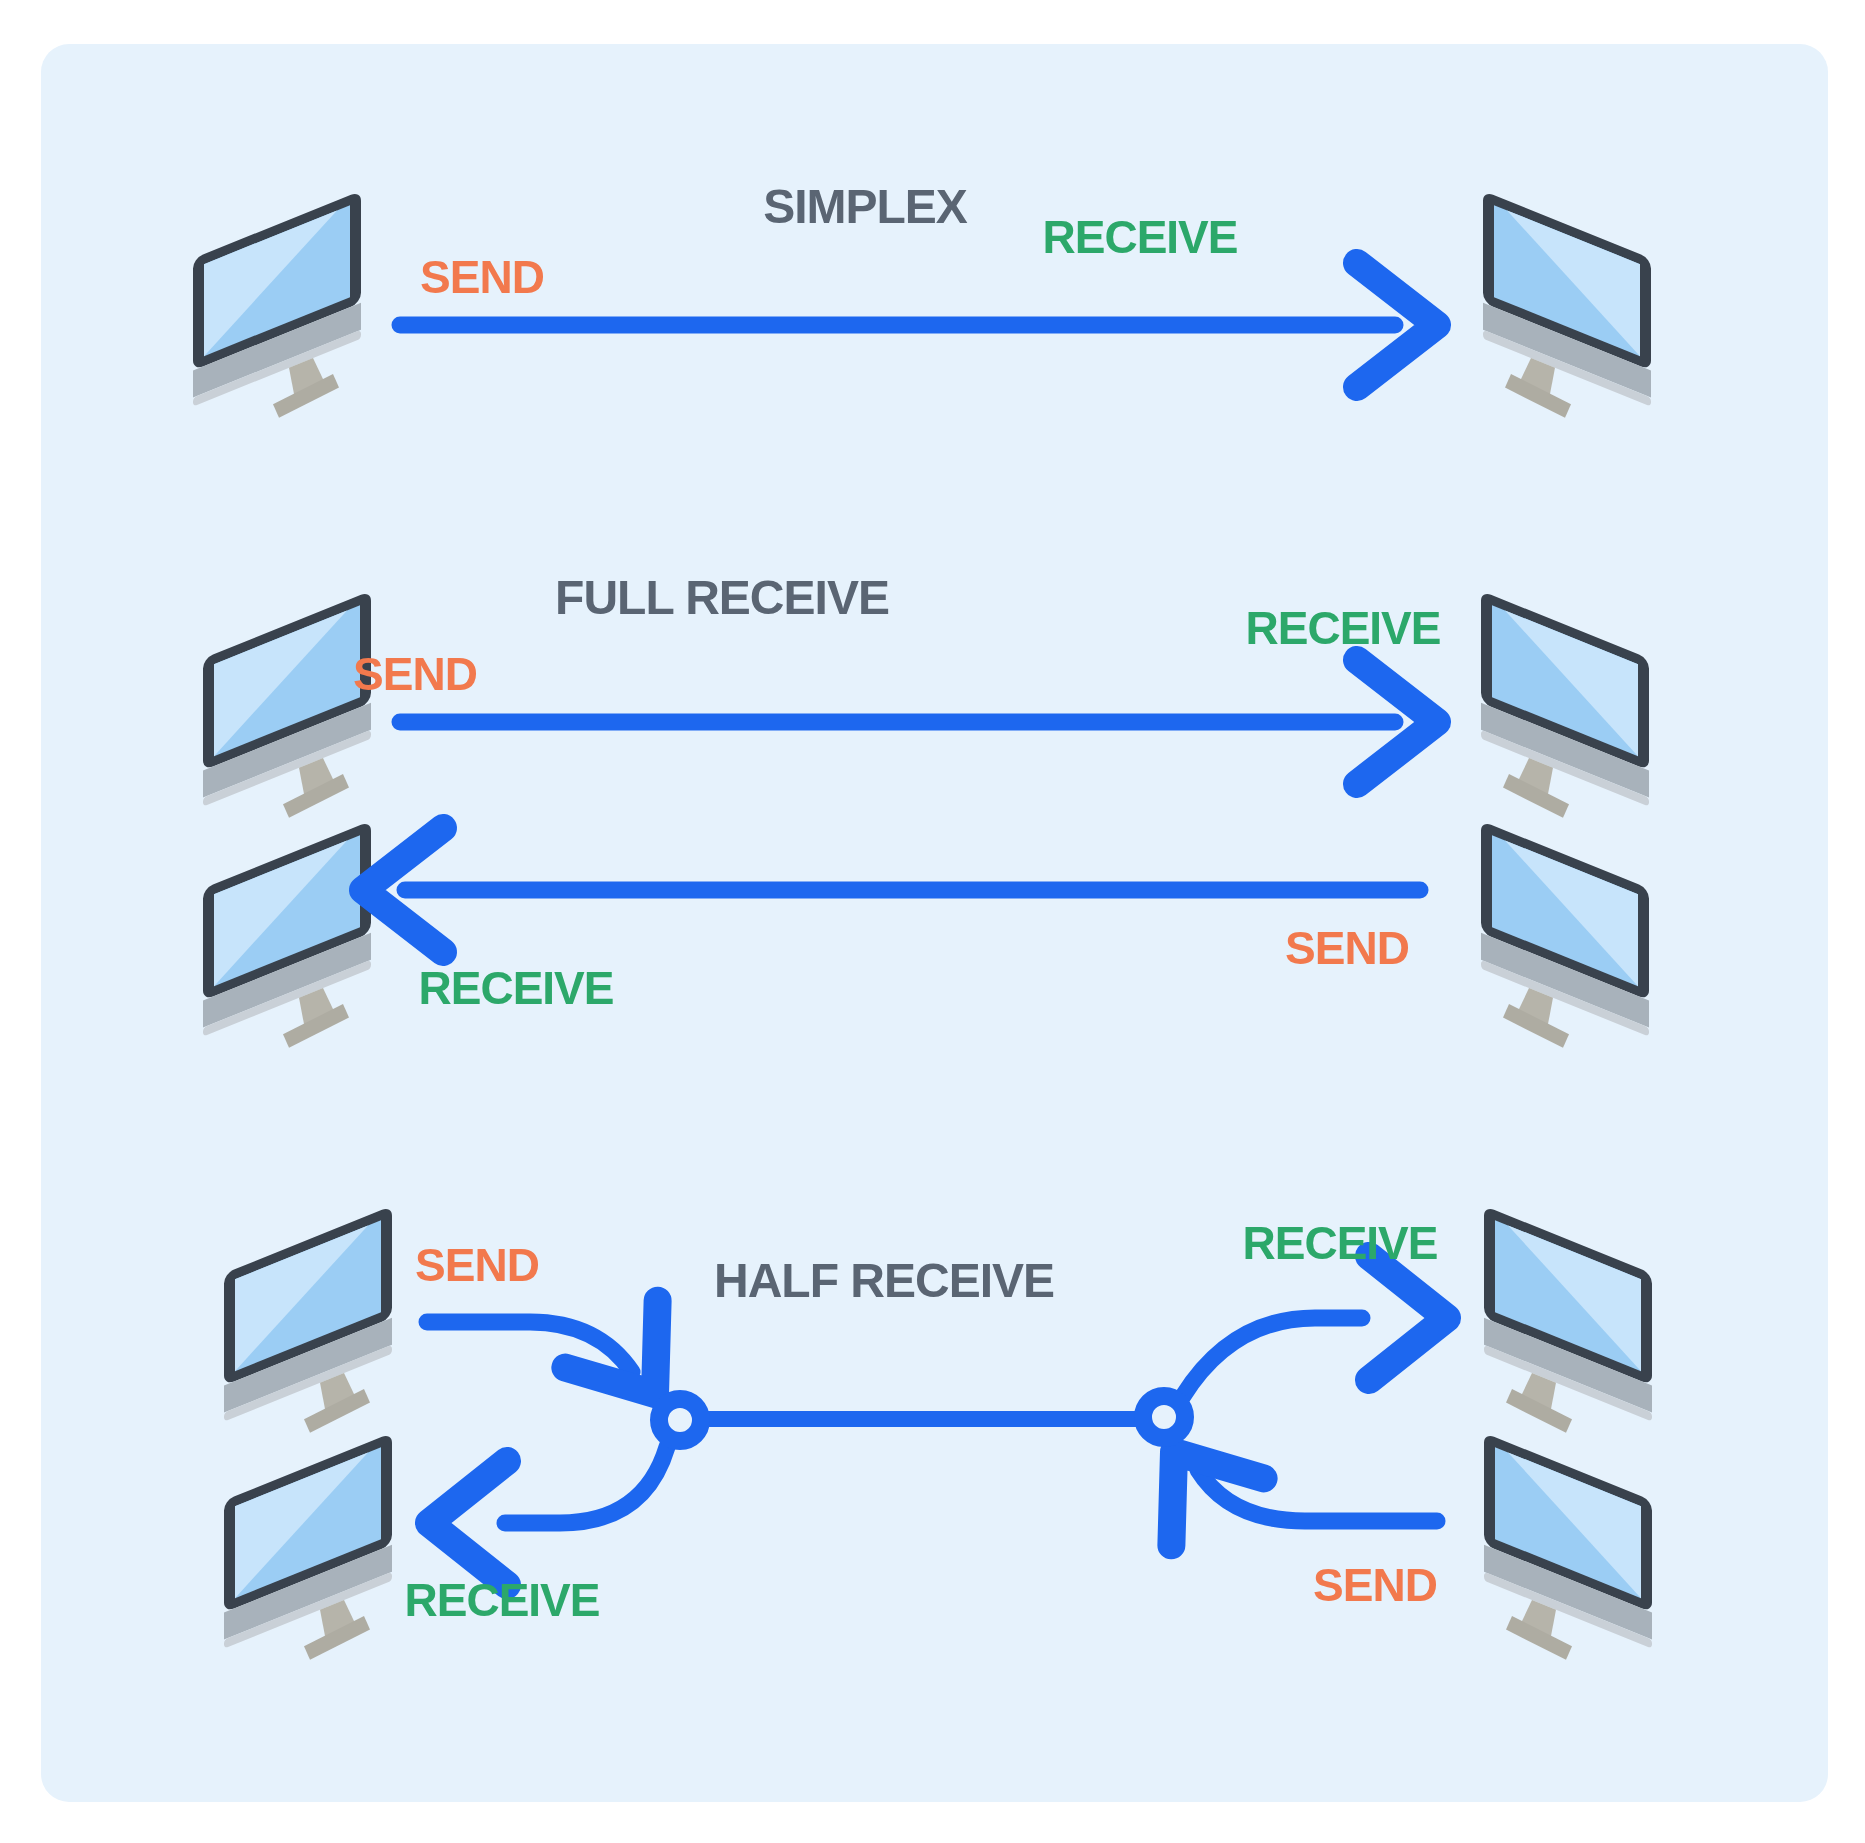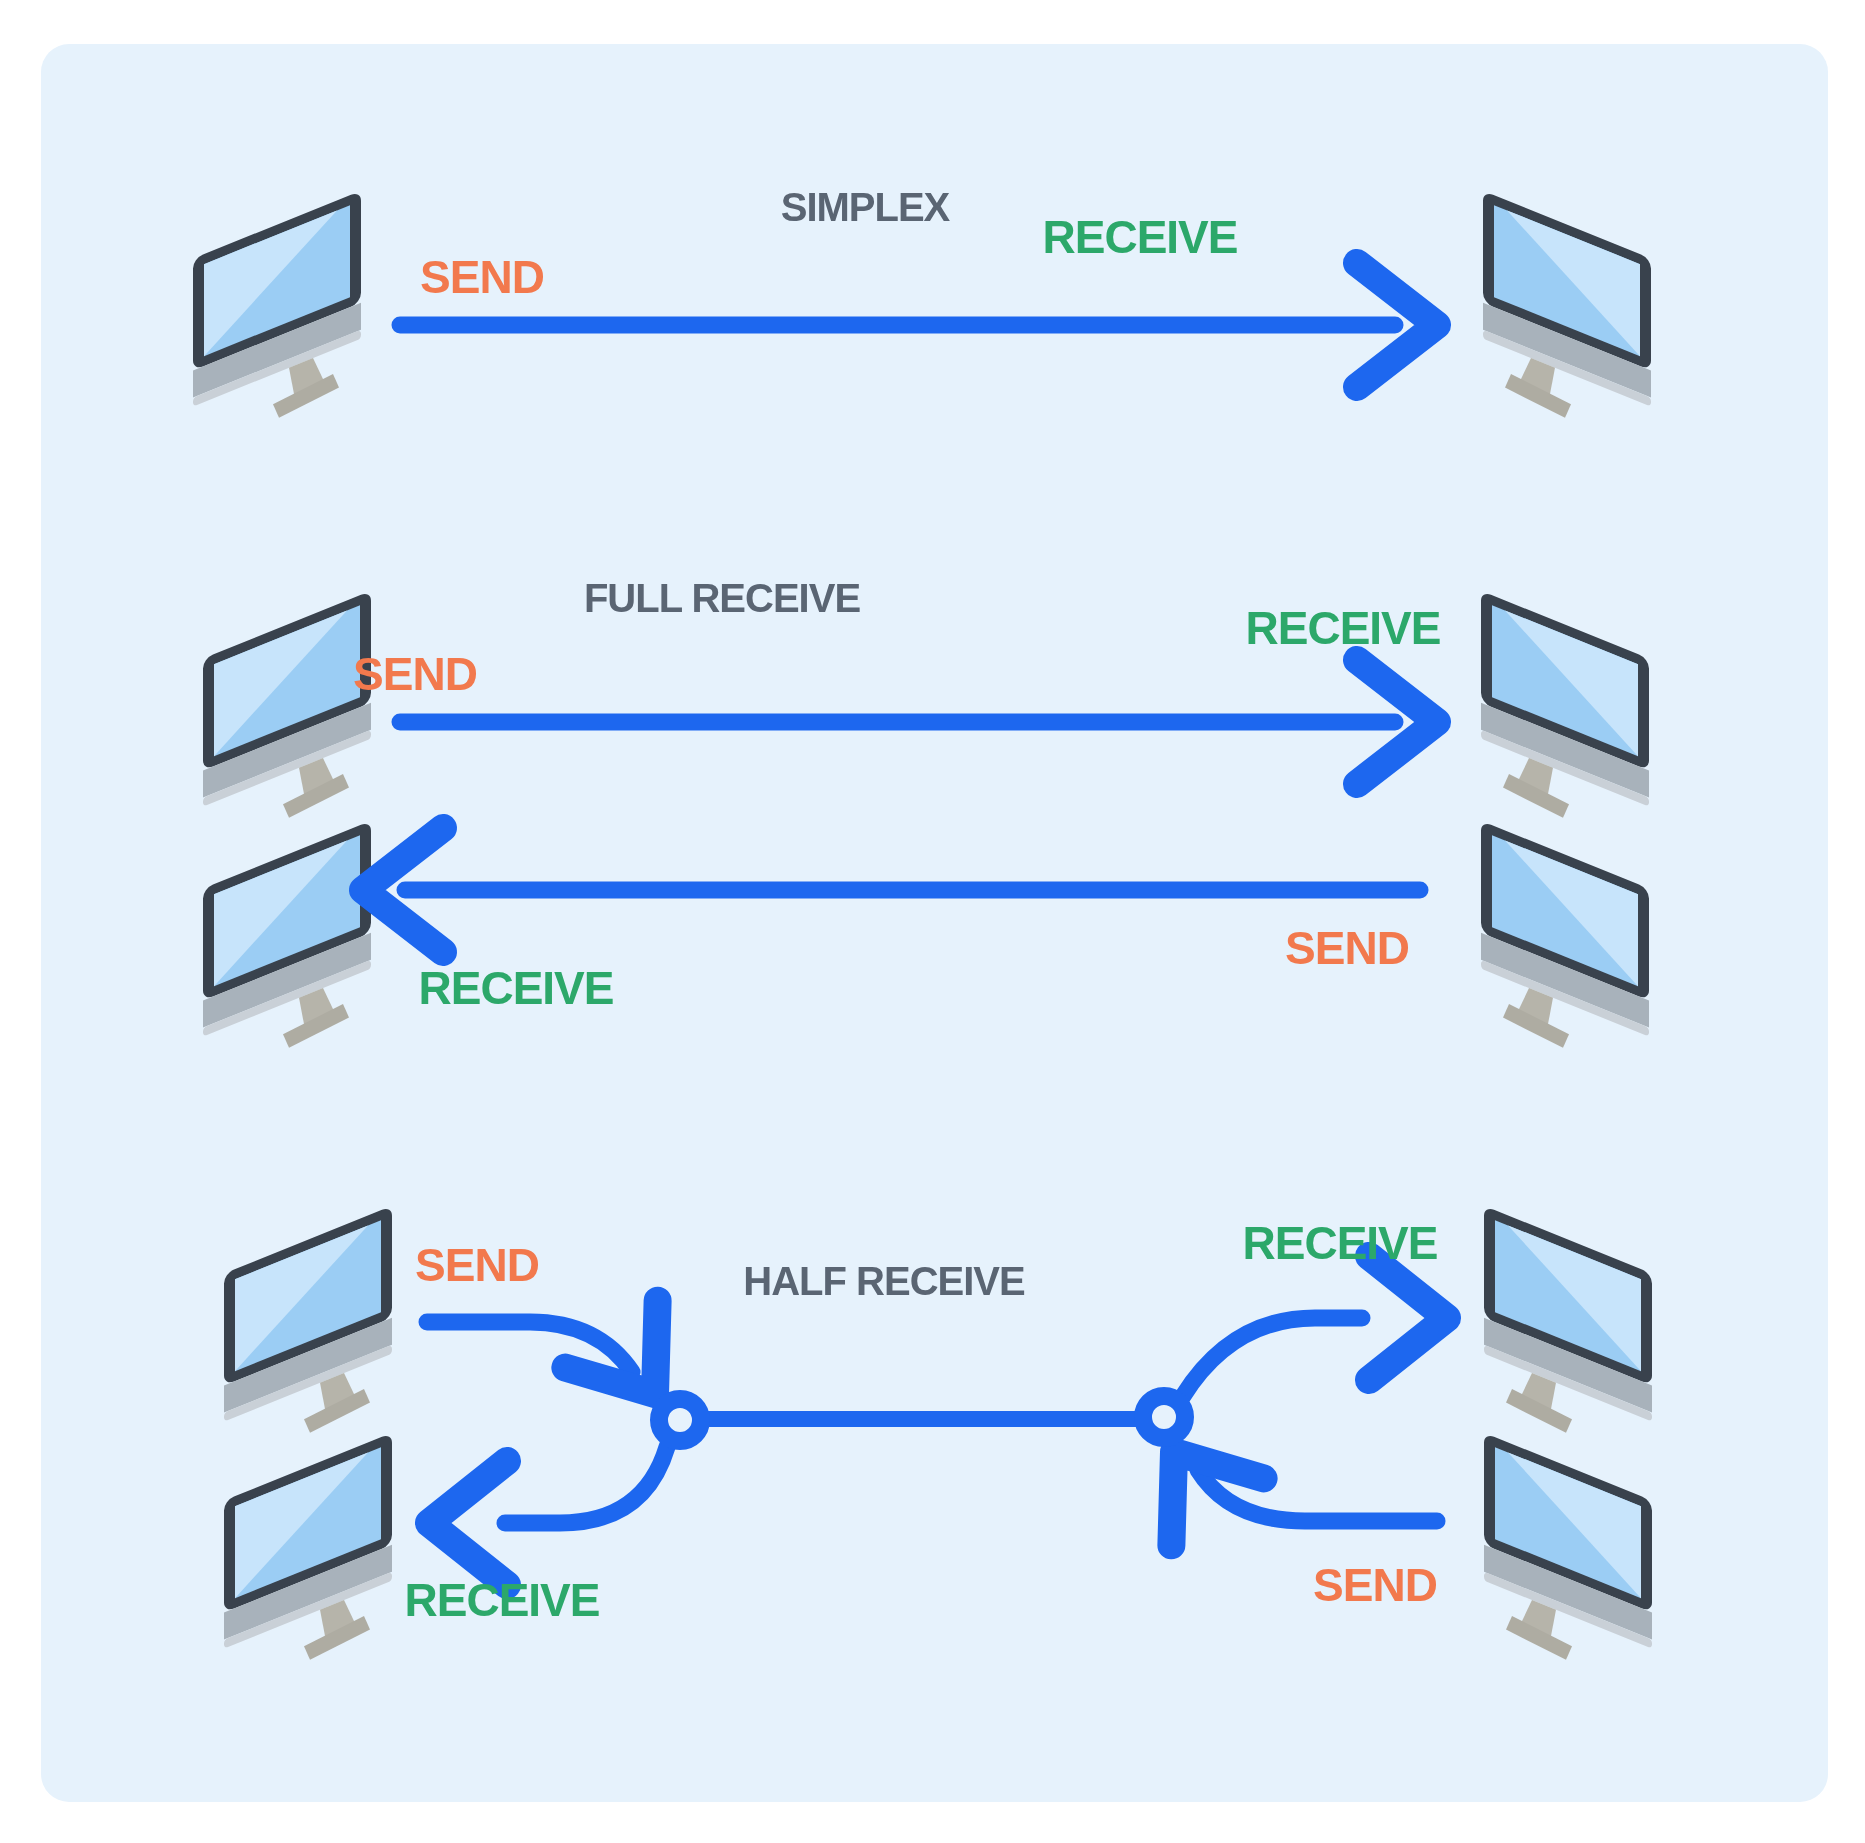--- a/index.html
+++ b/index.html
@@ -18,21 +18,21 @@
   .gfx{position:absolute;left:0;top:0;width:1865px;height:1843px;}
   .label{
     position:absolute;
     transform:translate(-50%,-50%);
     font-weight:bold;
     font-size:46px;
     letter-spacing:-1px;
     white-space:nowrap;
     line-height:1;
   }
-  .title{color:var(--c-title,#5a6573);font-size:40px;}
+  .title{color:var(--c-title,#5a6573);font-size:48px;}
   .send{color:var(--c-send,#f2794d);}
   .receive{color:var(--c-receive,#2ca86a);}
   
   .shaft{stroke:var(--c-arrow,#1d67ef);stroke-width:17;fill:none;stroke-linecap:round;}
   .mid{stroke:var(--c-arrow,#1d67ef);stroke-width:16;fill:none;stroke-linecap:round;}
   .head{stroke:var(--c-arrow,#1d67ef);stroke-width:28;fill:none;stroke-linecap:round;stroke-linejoin:round;}
   .node{stroke:var(--c-arrow,#1d67ef);stroke-width:18;fill:var(--c-panel,#e6f2fc);}
   
   .m-frame{fill:var(--c-monitor_frame,#39424d);}
   .m-screen{fill:var(--c-monitor_screen,#9bcdf4);}

